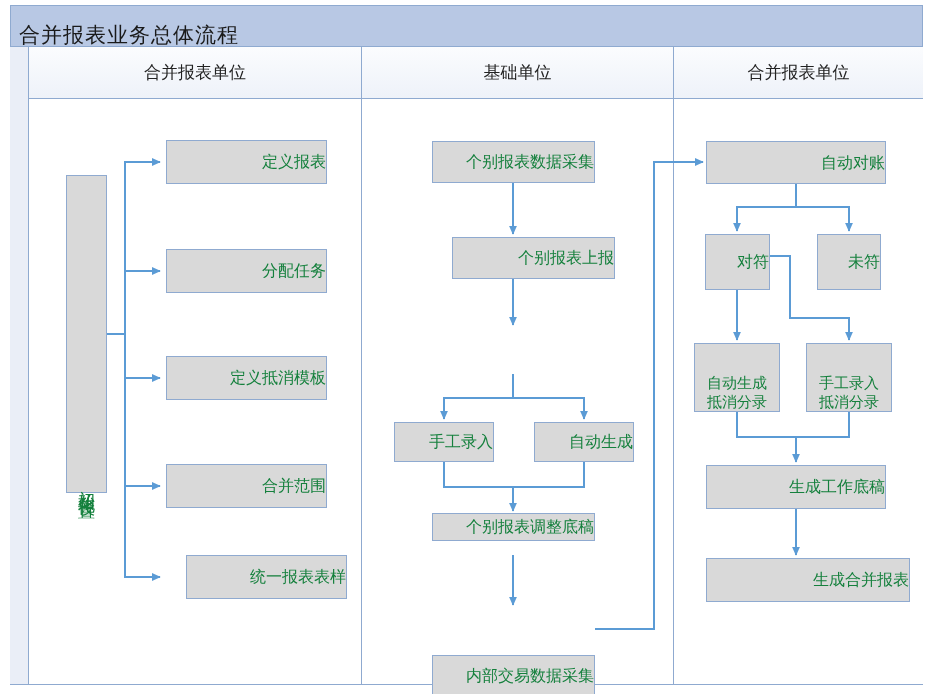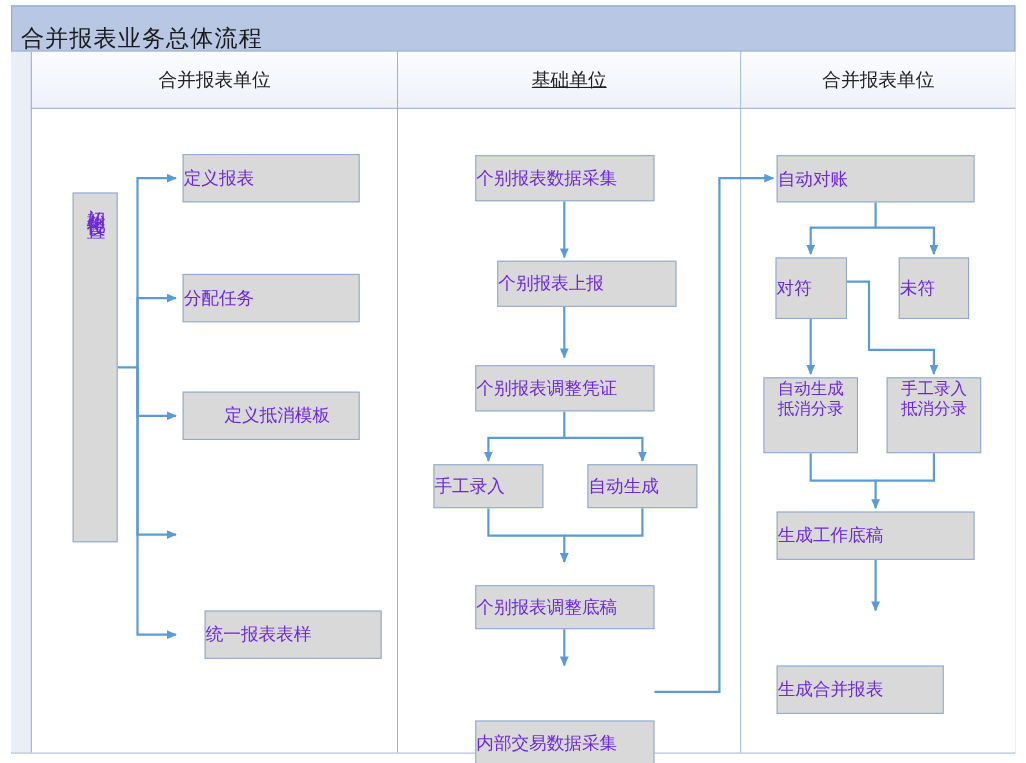--- a/index.html
+++ b/index.html
@@ -31,37 +31,37 @@
   }
   .hdr{
     position:absolute;top:47px;height:52px;
     background:linear-gradient(#fbfcfe,#eef2f9);
     border-right:1px solid #8faad0;border-bottom:1px solid #8faad0;
     box-sizing:border-box;
     display:flex;align-items:center;justify-content:center;
     font-size:17px;color:#222;
   }
   .hdr.h1{left:29px;width:333px;}
-  .hdr.h2{left:362px;width:312px;text-decoration:underline;}
+  .hdr.h2{left:362px;width:312px;}
   .hdr.h3{left:674px;width:249px;border-right:none;}
 
   .lane{
     position:absolute;top:99px;height:585px;
     border-right:1px solid #8faad0;box-sizing:border-box;background:#fff;
   }
   .lane.l1{left:29px;width:333px;}
   .lane.l2{left:362px;width:312px;}
   .lane.l3{left:674px;width:249px;border-right:none;}
 
   
   .node{
     position:absolute;box-sizing:border-box;
     background:#d9d9d9;border:1px solid #8faad0;
-    display:flex;align-items:center;justify-content:flex-start;
-    text-align:center;font-size:16px;color:#6d28d9;line-height:1.22;
+    display:flex;align-items:center;justify-content:flex-end;
+    text-align:center;font-size:16px;color:#15803d;line-height:1.22;
     z-index:5;
   }
   .node.two-line{font-size:15px;}
   .node.vertical{
     writing-mode:vertical-rl;text-orientation:upright;
     letter-spacing:3px;font-size:17px;
   }
 
   svg.edges{position:absolute;left:0;top:0;width:933px;height:694px;z-index:2;pointer-events:none;}
 </style>
@@ -131,40 +131,40 @@
   </div>
   <div class="node" style="left:166px;top:140px;width:161px;height:44px;">
     <span>定义报表</span>
   </div>
   <div class="node" style="left:166px;top:249px;width:161px;height:44px;">
     <span>分配任务</span>
   </div>
   <div class="node" style="left:166px;top:356px;width:161px;height:44px;padding-left:37px;">
     <span>定义抵消模板</span>
   </div>
+  <div class="node" style="left:166px;top:464px;width:161px;height:44px;">
+    <span>合并范围</span>
+  </div>
   <div class="node" style="left:166px;top:555px;width:161px;height:44px;margin-left:20px;">
     <span>统一报表表样</span>
   </div>
 
   <div class="node" style="left:432px;top:141px;width:163px;height:42px;">
     <span>个别报表数据采集</span>
   </div>
   <div class="node" style="left:452px;top:237px;width:163px;height:42px;">
     <span>个别报表上报</span>
   </div>
-  <div class="node" style="left:432px;top:332px;width:163px;height:42px;">
-    <span>个别报表调整凭证</span>
-  </div>
   <div class="node" style="left:394px;top:422px;width:100px;height:40px;">
     <span>手工录入</span>
   </div>
   <div class="node" style="left:534px;top:422px;width:100px;height:40px;">
     <span>自动生成</span>
   </div>
-  <div class="node" style="left:432px;top:513px;width:163px;height:40px;margin-top:19px;">
+  <div class="node" style="left:432px;top:513px;width:163px;height:28px;">
     <span>个别报表调整底稿</span>
   </div>
   <div class="node" style="left:432px;top:608px;width:163px;height:42px;margin-top:47px;">
     <span>内部交易数据采集</span>
   </div>
 
   <div class="node" style="left:706px;top:141px;width:180px;height:43px;">
     <span>自动对账</span>
   </div>
   <div class="node" style="left:817px;top:234px;width:64px;height:56px;">
@@ -177,17 +177,17 @@
     <span>自动生成</span>
     <span>抵消分录</span>
   </div>
   <div class="node two-line" style="left:806px;top:343px;width:86px;height:69px;flex-direction:column;">
     <span>手工录入</span>
     <span>抵消分录</span>
   </div>
   <div class="node" style="left:706px;top:465px;width:180px;height:44px;">
     <span>生成工作底稿</span>
   </div>
-  <div class="node" style="left:706px;top:558px;width:152px;height:44px;margin-top:47px;">
+  <div class="node" style="left:706px;top:558px;width:204px;height:44px;">
     <span>生成合并报表</span>
   </div>
 
 </div>
 
 </body></html>

